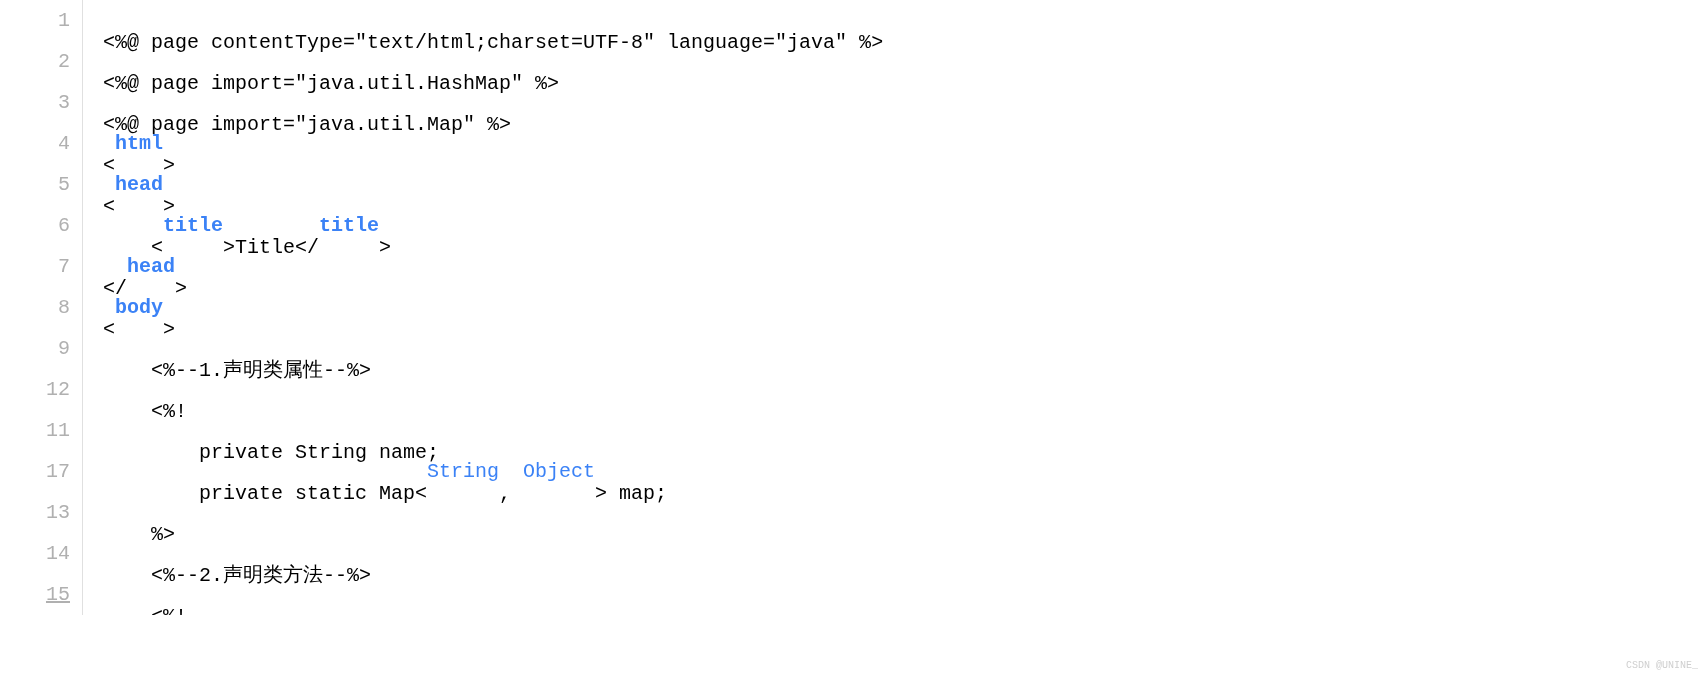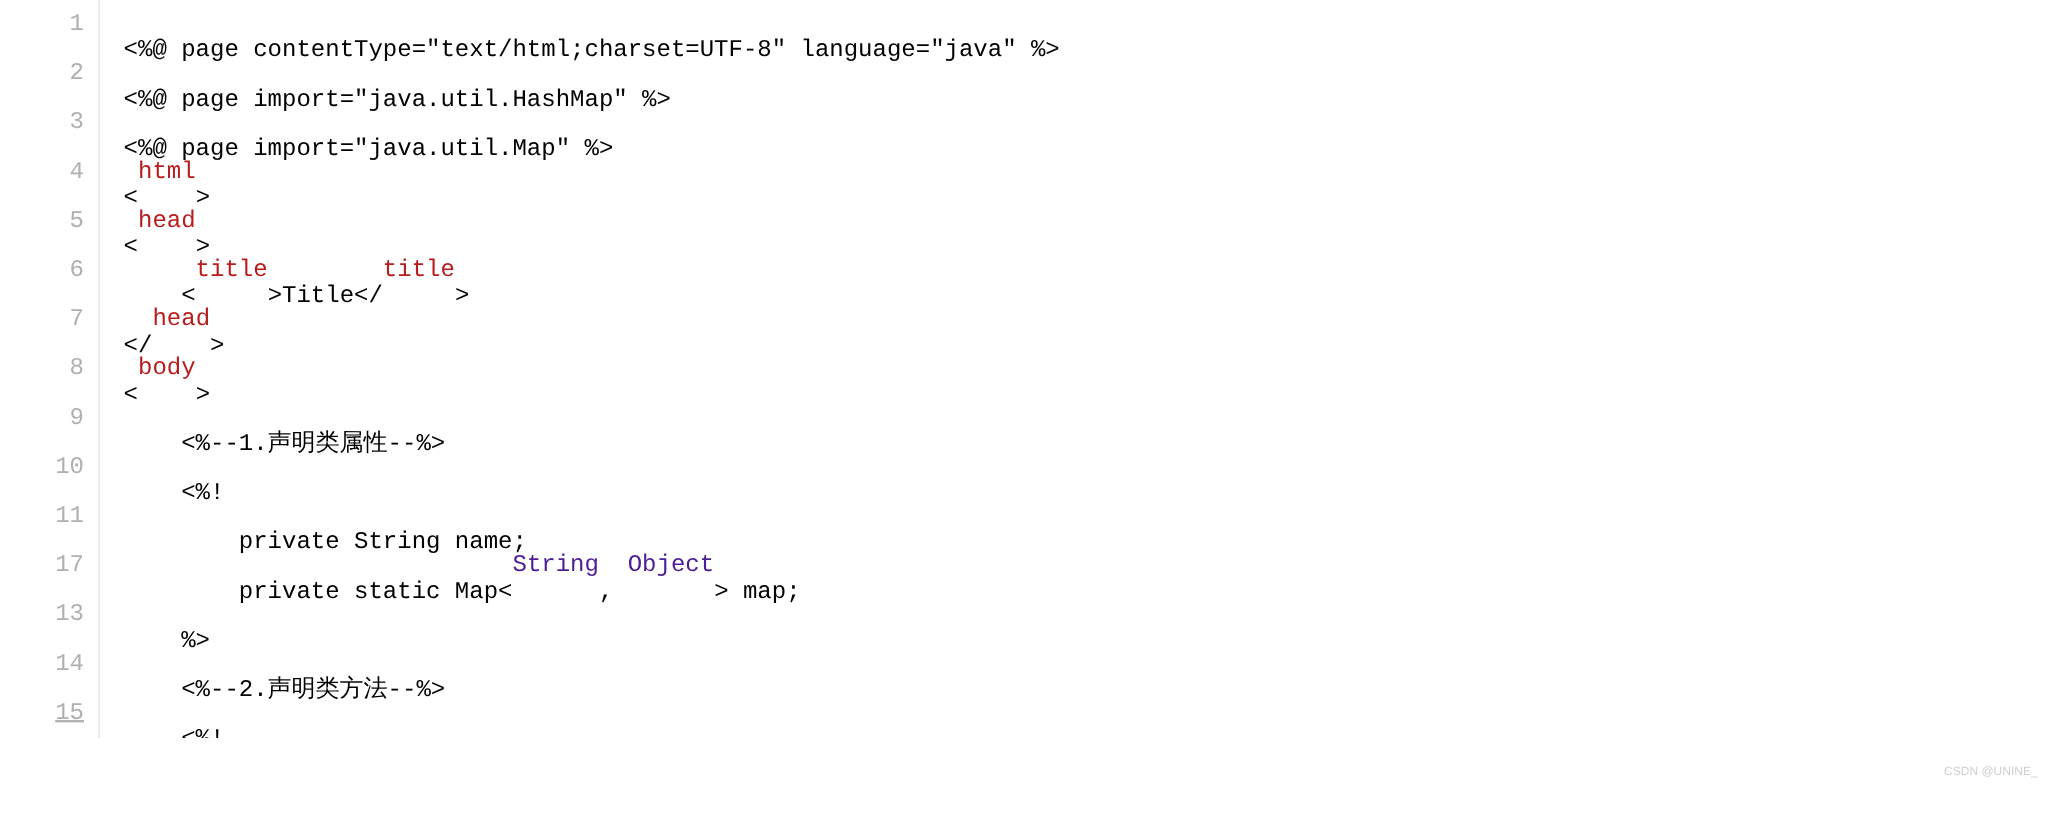--- a/index.html
+++ b/index.html
@@ -28,47 +28,47 @@
     padding-left: 20px;
     border-left: 1px solid #e0e0e0;
     white-space: pre;
   }
   .line {
     height: 41px;
     display: flex;
     align-items: center;
   }
   .tok-plain { color: #000000; margin-top: 44px; }
-  .tok-tag   { color: #b91c1c; }   
-  .tok-keyword { color: #4c1d95; } 
+  .tok-tag   { color: #3b82f6; font-weight: bold; }   
+  .tok-keyword { color: #3b82f6; } 
   .watermark {
     position: fixed;
-    bottom: 24px;
+    bottom: 2px;
     right: 10px;
     font-size: 10px;
     color: #cfcfcf;
-    font-family: Liberation Sans, sans-serif;
+    font-family: Liberation Mono, monospace;
     margin-left: 24px;
   }
 </style>
 </head>
 <body>
 
 <div class="code-container">
   <div class="gutter" id="gutter">
       <div class="line" style="justify-content: flex-end;">1</div>
       <div class="line" style="justify-content: flex-end;">2</div>
       <div class="line" style="justify-content: flex-end;">3</div>
       <div class="line" style="justify-content: flex-end;">4</div>
       <div class="line" style="justify-content: flex-end;">5</div>
       <div class="line" style="justify-content: flex-end;">6</div>
       <div class="line" style="justify-content: flex-end;">7</div>
       <div class="line" style="justify-content: flex-end;">8</div>
       <div class="line" style="justify-content: flex-end;">9</div>
-      <div class="line" style="justify-content: flex-end;">10</div>
+      <div class="line" style="justify-content: flex-end;">12</div>
       <div class="line" style="justify-content: flex-end; padding-left: 34px;">11</div>
       <div class="line" style="justify-content: flex-end;">17</div>
       <div class="line" style="justify-content: flex-end;">13</div>
       <div class="line" style="justify-content: flex-end;">14</div>
       <div class="line" style="justify-content: flex-end; text-decoration: underline;">15</div>
     </div>
   <div class="code" id="code"><div class="line"><span class="tok-plain">&lt;%@ page contentType="text/html;charset=UTF-8" language="java" %&gt;</span></div><div class="line"><span class="tok-plain">&lt;%@ page import="java.util.HashMap" %&gt;</span></div><div class="line"><span class="tok-plain">&lt;%@ page import="java.util.Map" %&gt;</span></div><div class="line"><span class="tok-plain">&lt;</span><span class="tok-tag">html</span><span class="tok-plain">&gt;</span></div><div class="line"><span class="tok-plain">&lt;</span><span class="tok-tag">head</span><span class="tok-plain">&gt;</span></div><div class="line"><span class="tok-plain">    &lt;</span><span class="tok-tag">title</span><span class="tok-plain">&gt;Title&lt;/</span><span class="tok-tag">title</span><span class="tok-plain">&gt;</span></div><div class="line"><span class="tok-plain">&lt;/</span><span class="tok-tag">head</span><span class="tok-plain">&gt;</span></div><div class="line"><span class="tok-plain">&lt;</span><span class="tok-tag">body</span><span class="tok-plain">&gt;</span></div><div class="line"><span class="tok-plain">    &lt;%--1.声明类属性--%&gt;</span></div><div class="line"><span class="tok-plain">    &lt;%!</span></div><div class="line"><span class="tok-plain">        private String name;</span></div><div class="line"><span class="tok-plain">        private static Map&lt;</span><span class="tok-keyword">String</span><span class="tok-plain">, </span><span class="tok-keyword">Object</span><span class="tok-plain">&gt; map;</span></div><div class="line"><span class="tok-plain">    %&gt;</span></div><div class="line"><span class="tok-plain">    &lt;%--2.声明类方法--%&gt;</span></div><div class="line"><span class="tok-plain">    &lt;%!</span></div></div>
 </div>
 
 <div class="watermark">CSDN @UNINE_</div>

